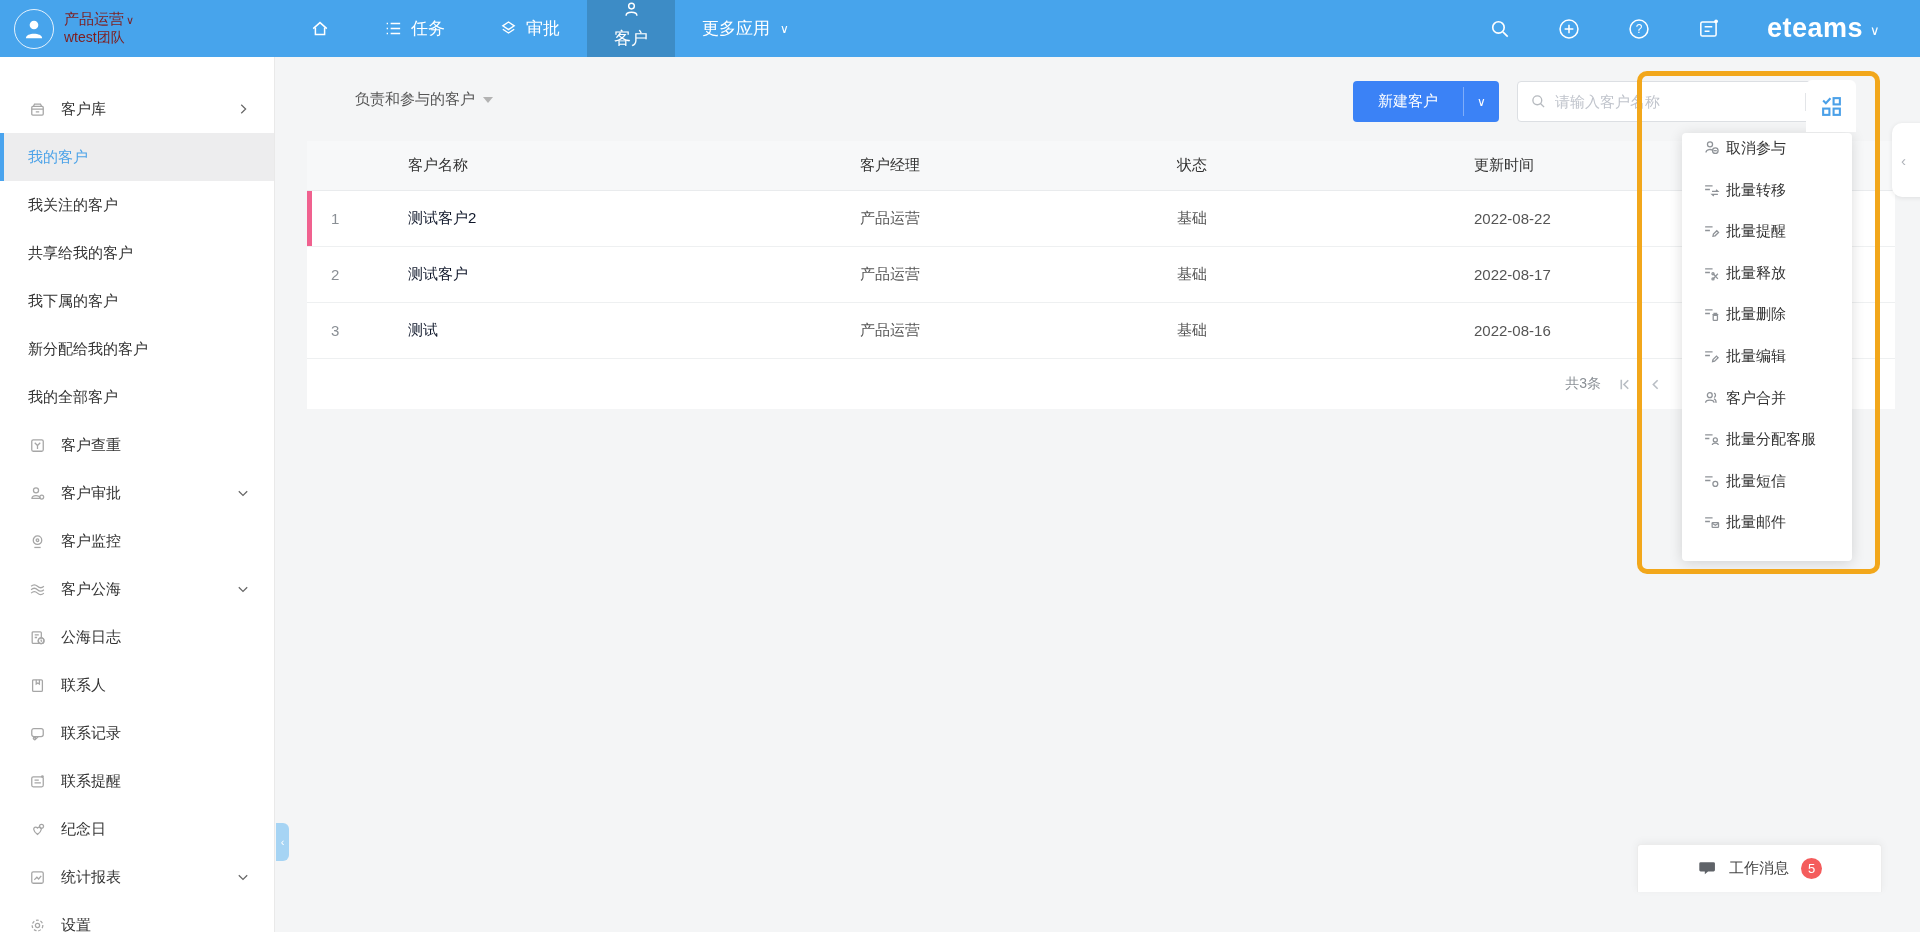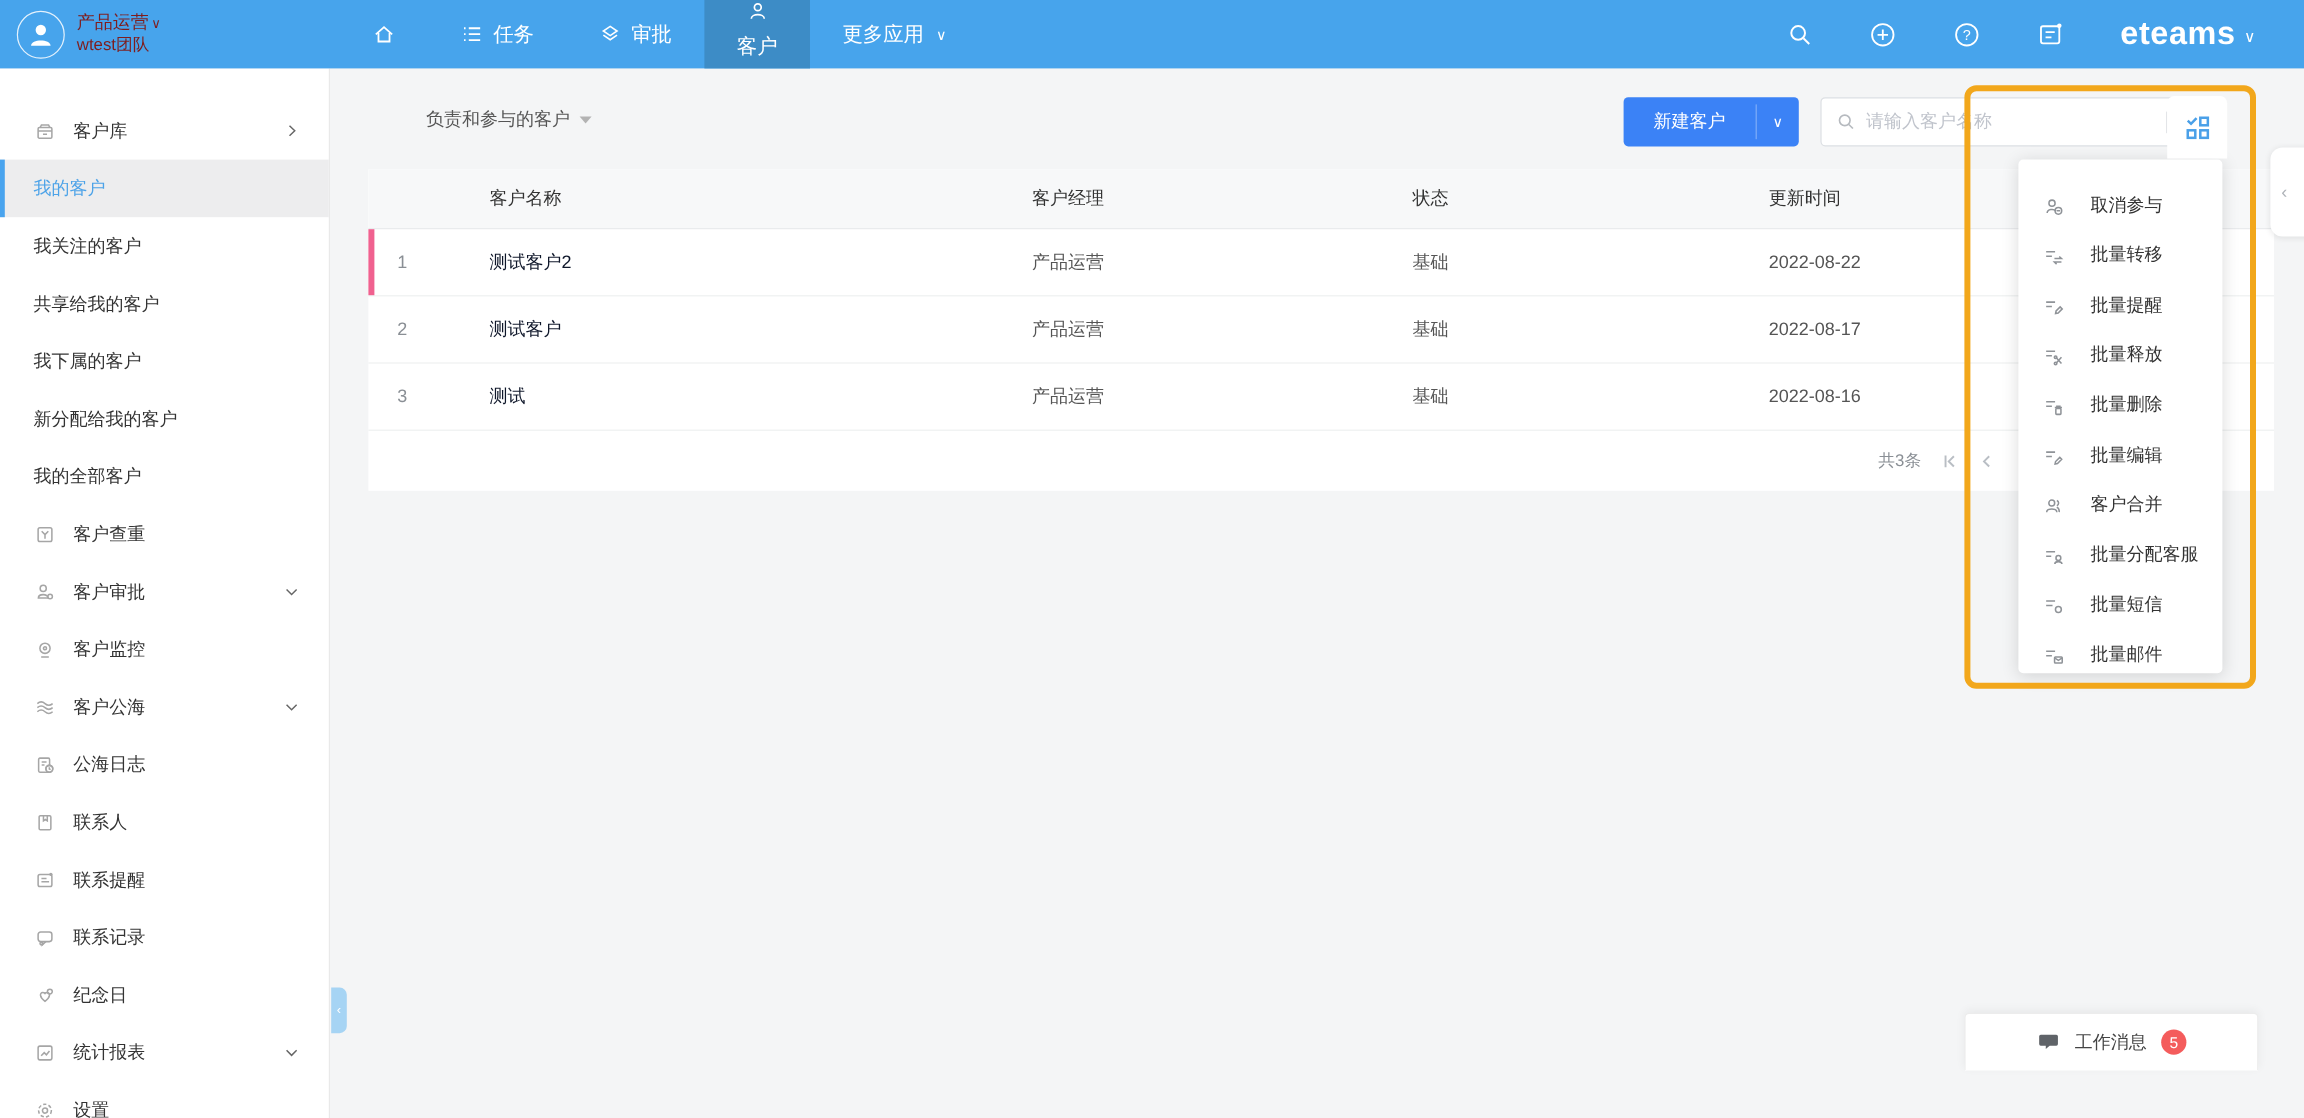--- a/index.html
+++ b/index.html
@@ -66,21 +66,21 @@
   .t-row .c-name { color:#0f172a; }
   .t-row .c-mgr, .t-row .c-status, .t-row .c-time { color:#555; }
   .t-row.hl::before { content:""; position:absolute; left:0; top:0; width:5px; height:100%; background:#f0618f; }
   .t-foot { display:flex; height:50px; align-items:center; justify-content:flex-end; padding-right:232px; gap:16px; }
   .pg-total { font-size:14px; color:#8a8f95; }
   .pg-ic { display:flex; color:#b9bec4; cursor:pointer; }
 
   
   .menu { position:absolute; left:1682px; top:133px; width:170px; height:428px; background:#fff; border-radius:4px;
     box-shadow:0 2px 14px rgba(0,0,0,.14); z-index:5; display:flex; flex-direction:column; padding:6px 0; }
-  .menu-item { flex:1; display:flex; align-items:flex-end; gap:22px; padding-left:21px; font-size:15px; color:#333;
+  .menu-item { flex:1; display:flex; align-items:flex-start; gap:6px; padding-left:21px; font-size:15px; color:#333;
     cursor:pointer; white-space:nowrap; }
   .menu-item .mi { color:#8f9398; display:flex; }
 
   
   .orange-box { position:absolute; left:1637px; top:71px; width:243px; height:503px; border:5px solid #f2a71b;
     border-radius:10px; z-index:7; pointer-events:none; }
   .right-handle { position:absolute; left:1892px; top:123px; width:42px; height:74px; background:#fff;
     border-radius:10px; box-shadow:0 1px 5px rgba(0,0,0,.09); z-index:3; display:flex; align-items:center;
     padding-left:9px; color:#aeb2b8; font-size:15px; cursor:pointer; }
   .msg-panel { position:absolute; left:1637px; top:844px; width:245px; height:48px; background:#fff;
@@ -283,37 +283,37 @@
         <rect x="3.4" y="2.6" width="9.2" height="11" rx="1"></rect>
           <path d="M9.8 2.6v4l-1.5-1-1.5 1v-4"></path>
       </svg>
     </span>
     <span>联系人</span>
   </div>
 
   <div class="side-item">
     <span class="si">
       <svg width="17" height="17" viewBox="0 0 16 16" fill="none" stroke="currentColor" stroke-width="1.2">
+        <rect x="2.6" y="3.4" width="10.8" height="7.6" rx="2"></rect>
+          <path d="M5.8 11v2.6L8.6 11"></path>
+          <circle cx="5.2" cy="12.4" r="1.1"></circle>
+      </svg>
+    </span>
+    <span>联系记录</span>
+  </div>
+
+  <div class="side-item">
+    <span class="si">
+      <svg width="17" height="17" viewBox="0 0 16 16" fill="none" stroke="currentColor" stroke-width="1.2">
         <rect x="2.6" y="3.6" width="10.8" height="9.4" rx="1.4"></rect>
           <path d="M5.2 6.6h4M5.2 9.2h6"></path>
           <circle cx="12.6" cy="3.4" r="1.3" fill="currentColor" stroke="none"></circle>
       </svg>
     </span>
     <span>联系提醒</span>
-  </div>
-
-  <div class="side-item">
-    <span class="si">
-      <svg width="17" height="17" viewBox="0 0 16 16" fill="none" stroke="currentColor" stroke-width="1.2">
-        <rect x="2.6" y="3.4" width="10.8" height="7.6" rx="2"></rect>
-          <path d="M5.8 11v2.6L8.6 11"></path>
-          <circle cx="5.2" cy="12.4" r="1.1"></circle>
-      </svg>
-    </span>
-    <span>联系记录</span>
   </div>
 
   <div class="side-item">
     <span class="si">
       <svg width="17" height="17" viewBox="0 0 16 16" fill="none" stroke="currentColor" stroke-width="1.2">
         <path d="M8 12.6C3.4 9.4 3.8 5.8 6.2 5.8c1.1 0 1.8.8 1.8.8s.7-.8 1.8-.8c2.4 0 2.8 3.6-1.8 6.8z"></path>
         <circle cx="11.8" cy="5" r="1.9"></circle>
       </svg>
     </span>
     <span>纪念日</span>

